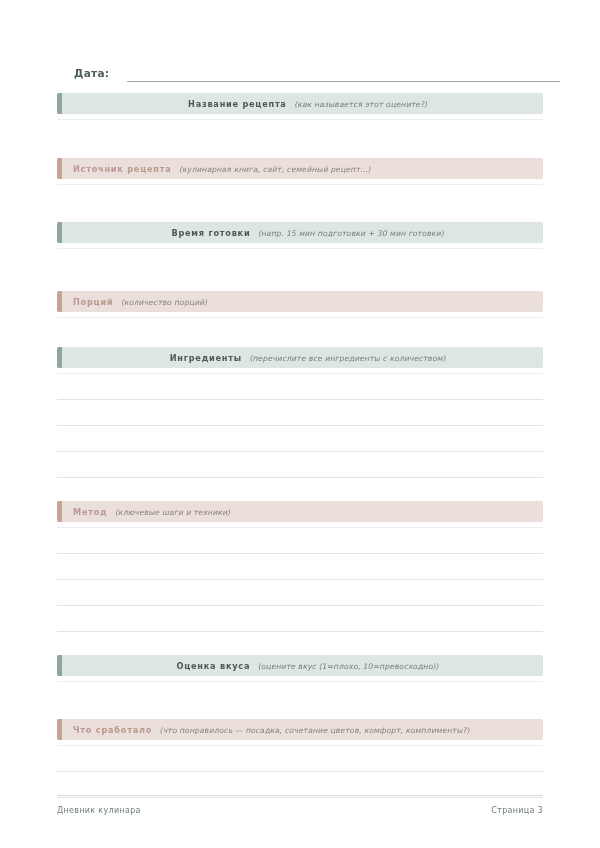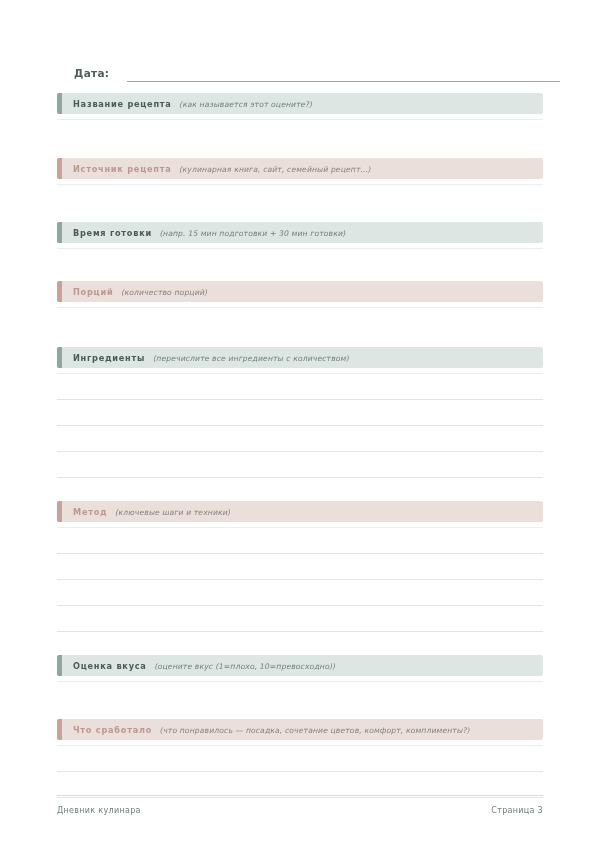--- a/index.html
+++ b/index.html
@@ -85,21 +85,21 @@
   }
   .band-hint {
     font-size: 7.6px;
     font-style: italic;
     color: #7d8a86;
     margin-left: 8px;
     letter-spacing: 0.15px;
   }
 
   
-  .band.green { background: #dde6e2; }
+  .band.green { background: #dde6e2; justify-content: center; }
   .band.green .accent { background: #8fa59e; }
   .band.green .band-title { color: #4a5b56; }
   .band.green .band-hint { color: #6f807b; }
 
   
   .band.rose { background: #eadfda; }
   .band.rose .accent { background: #c6a398; }
   .band.rose .band-title { color: #bb9890; }
   .band.rose .band-hint { color: #85817e; }
 
@@ -173,21 +173,21 @@
           <span class="accent"></span>
           <div class="band-text">
             <span class="band-title">Время готовки</span>
             <span class="band-hint">(напр. 15 мин подготовки + 30 мин готовки)</span>
           </div>
         </div>
         <div class="rules">
           <div class="rule first" style="margin-top: 5px;"></div>
         </div>
       </div>
-      <div class="section" style="top: 281px;">
+      <div class="section" style="top: 291px;">
         <div class="band rose">
           <span class="accent"></span>
           <div class="band-text">
             <span class="band-title">Порций</span>
             <span class="band-hint">(количество порций)</span>
           </div>
         </div>
         <div class="rules">
           <div class="rule first" style="margin-top: 5px;"></div>
         </div>

